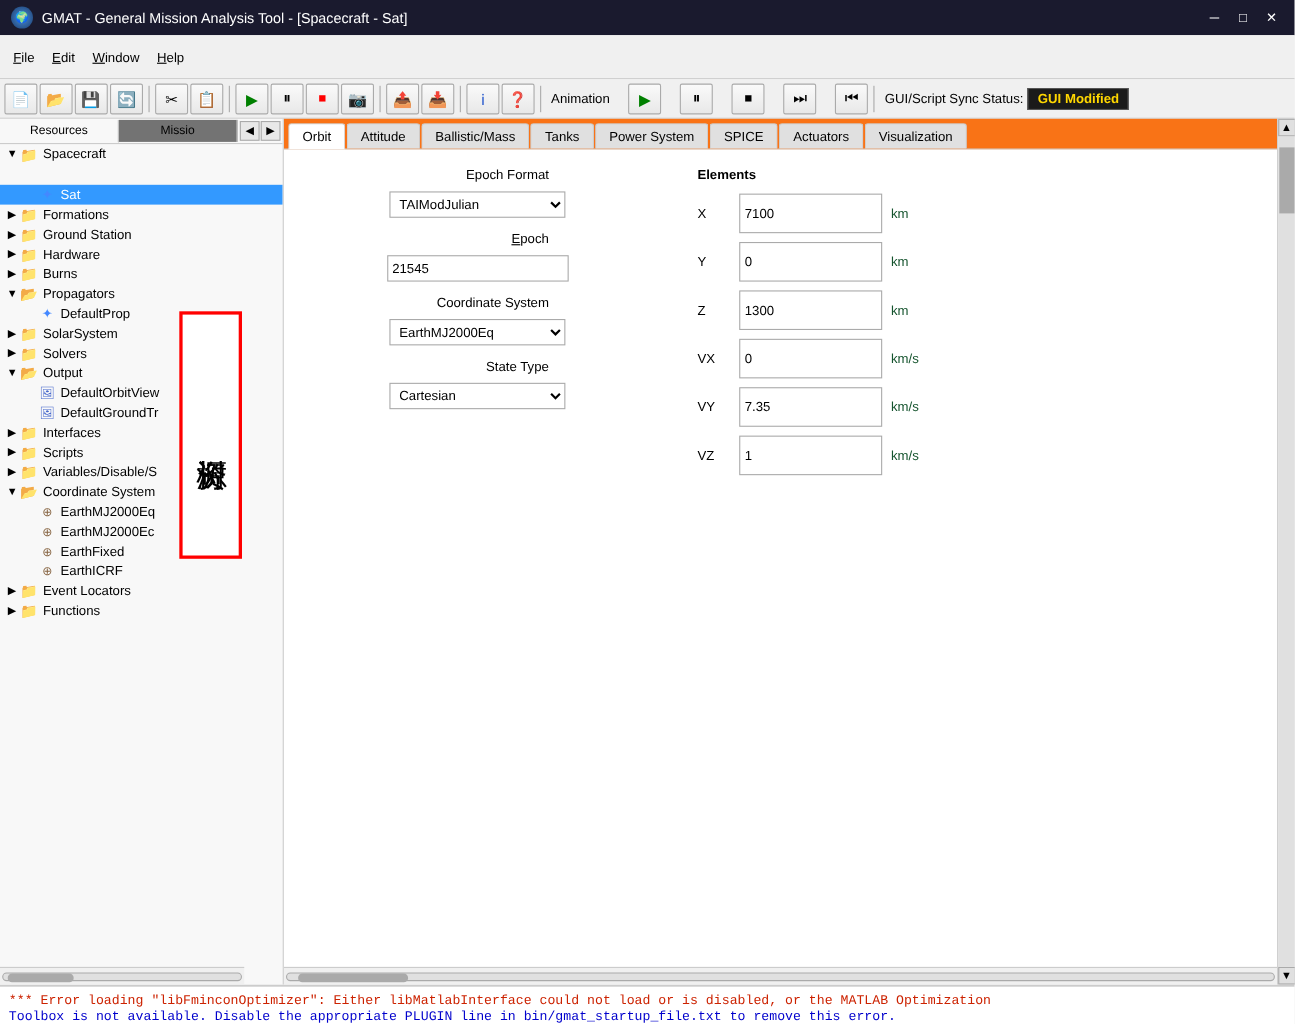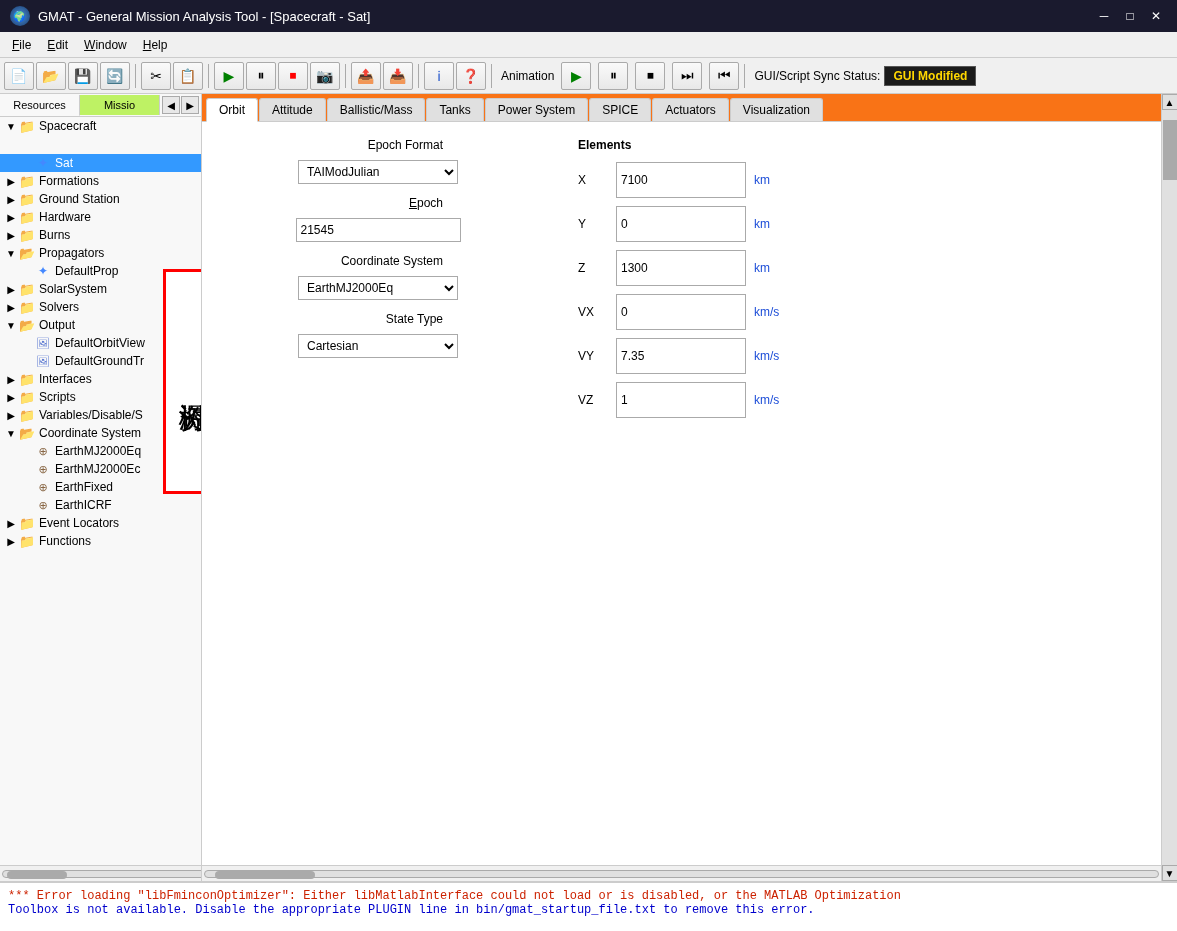--- a/index.html
+++ b/index.html
@@ -6,38 +6,38 @@
     body { font-family: 'Segoe UI', Tahoma, Geneva, Verdana, sans-serif; font-size: 12px; background: #f0f0f0; width: 1177px; height: 931px; overflow: hidden; }
     
     
     .title-bar { background: #1a1a2e; color: white; height: 32px; display: flex; align-items: center; padding: 0 10px; font-size: 13px; }
     .title-bar-icon { width: 20px; height: 20px; background: radial-gradient(circle, #4a90d9, #1a3a6b); border-radius: 50%; margin-right: 8px; display: flex; align-items: center; justify-content: center; color: white; font-size: 10px; font-weight: bold; }
     .title-bar-text { flex: 1; }
     .title-bar-controls { display: flex; gap: 4px; }
     .title-bar-btn { width: 22px; height: 22px; border: none; cursor: pointer; display: flex; align-items: center; justify-content: center; font-size: 12px; color: white; background: transparent; }
     
     
-    .menu-bar { background: #f0f0f0; border-bottom: 1px solid #ccc; height: 26px; display: flex; align-items: center; padding: 0 4px; }
+    .menu-bar { background: #f0f0f0; border-bottom: 1px solid #ccc; height: 40px; display: flex; align-items: center; padding: 0 4px; }
     .menu-item { padding: 3px 8px; cursor: pointer; font-size: 12px; }
     .menu-item span { text-decoration: underline; }
     
     
     .toolbar { background: #f0f0f0; border-bottom: 1px solid #ccc; height: 36px; display: flex; align-items: center; padding: 0 4px; gap: 2px; }
     .toolbar-btn { width: 30px; height: 28px; border: 1px solid #aaa; background: linear-gradient(to bottom, #fafafa, #e8e8e8); cursor: pointer; display: flex; align-items: center; justify-content: center; font-size: 14px; border-radius: 2px; }
     .toolbar-separator { width: 1px; height: 24px; background: #aaa; margin: 0 3px; }
-    .animation-section { display: flex; align-items: center; gap: 7px; margin-left: 4px; }
+    .animation-section { display: flex; align-items: center; gap: 17px; margin-left: 4px; }
     .sync-status { display: flex; align-items: center; gap: 4px; margin-left: 4px; font-size: 12px; }
     .sync-badge { background: #1a1a1a; color: #ffd700; padding: 2px 8px; font-weight: bold; font-size: 12px; border: 1px solid #555; }
     
     
     .main-content { display: flex; height: calc(931px - 32px - 26px - 36px - 30px - 20px); }
     
     
-    .sidebar { width: 202px; background: #f8f8f8; border-right: 1px solid #ccc; overflow-y: auto; overflow-x: hidden; position: relative; }
-    .sidebar-tab { flex: 1; padding: 4px 6px; font-size: 11px; cursor: pointer; border-right: 1px solid #ccc; text-align: center; background: #bef264; }
+    .sidebar { width: 258px; background: #f8f8f8; border-right: 1px solid #ccc; overflow-y: auto; overflow-x: hidden; position: relative; }
+    .sidebar-tab { flex: 1; padding: 4px 6px; font-size: 11px; cursor: pointer; border-right: 1px solid #ccc; text-align: center; background: #737373; }
     .sidebar-tab.active { background: #f8f8f8; border-bottom: 1px solid #f8f8f8; }
     .sidebar-nav-btn { width: 18px; height: 18px; border: 1px solid #aaa; background: #e8e8e8; cursor: pointer; display: flex; align-items: center; justify-content: center; font-size: 10px; }
     
     .tree-item { display: flex; align-items: center; padding: 1px 4px; cursor: pointer; white-space: nowrap; font-size: 12px; }
     .tree-item.selected { background: #3399ff; color: white; margin-top: 19px; }
     .tree-expand { width: 14px; text-align: center; font-size: 10px; flex-shrink: 0; }
     .tree-icon { width: 18px; height: 16px; margin-right: 3px; flex-shrink: 0; display: flex; align-items: center; justify-content: center; }
     .folder-icon { color: #e8a000; font-size: 13px; }
     .folder-open { color: #e8a000; font-size: 13px; }
     
@@ -60,21 +60,21 @@
     .form-label { font-size: 12px; min-width: 130px; text-align: right; }
     .form-select { height: 24px; border: 1px solid #aaa; background: white; padding: 0 4px; font-size: 12px; min-width: 160px; cursor: pointer; }
     .form-input { height: 24px; border: 1px solid #aaa; padding: 0 4px; font-size: 12px; min-width: 160px; }
     
     
     .elements-section { flex: 1; }
     .elements-title { font-size: 12px; font-weight: bold; margin-bottom: 10px; }
     .element-row { display: flex; align-items: center; gap: 8px; margin-bottom: 8px; }
     .element-label { font-size: 12px; min-width: 30px; }
     .element-input { height: 36px; border: 1px solid #aaa; padding: 0 4px; font-size: 12px; width: 130px; background: white; }
-    .element-unit { font-size: 12px; color: #1d4ed8; }
+    .element-unit { font-size: 12px; color: #14532d; }
     
     
     .h-scrollbar { height: 16px; background: #f0f0f0; border-top: 1px solid #ccc; display: flex; align-items: center; padding: 0 2px; }
     .h-scroll-track { flex: 1; height: 8px; background: #e0e0e0; border: 1px solid #aaa; border-radius: 4px; position: relative; }
     .h-scroll-thumb { width: 100px; height: 8px; background: #aaa; border-radius: 4px; position: absolute; left: 10px; }
     
     
     .output-bar { background: white; border-top: 2px solid #ccc; height: 80px; padding: 6px 8px; font-family: 'Courier New', monospace; font-size: 12px; overflow: hidden; }
     .output-error { color: #cc2200; }
     .output-normal { color: #0000cc; }

